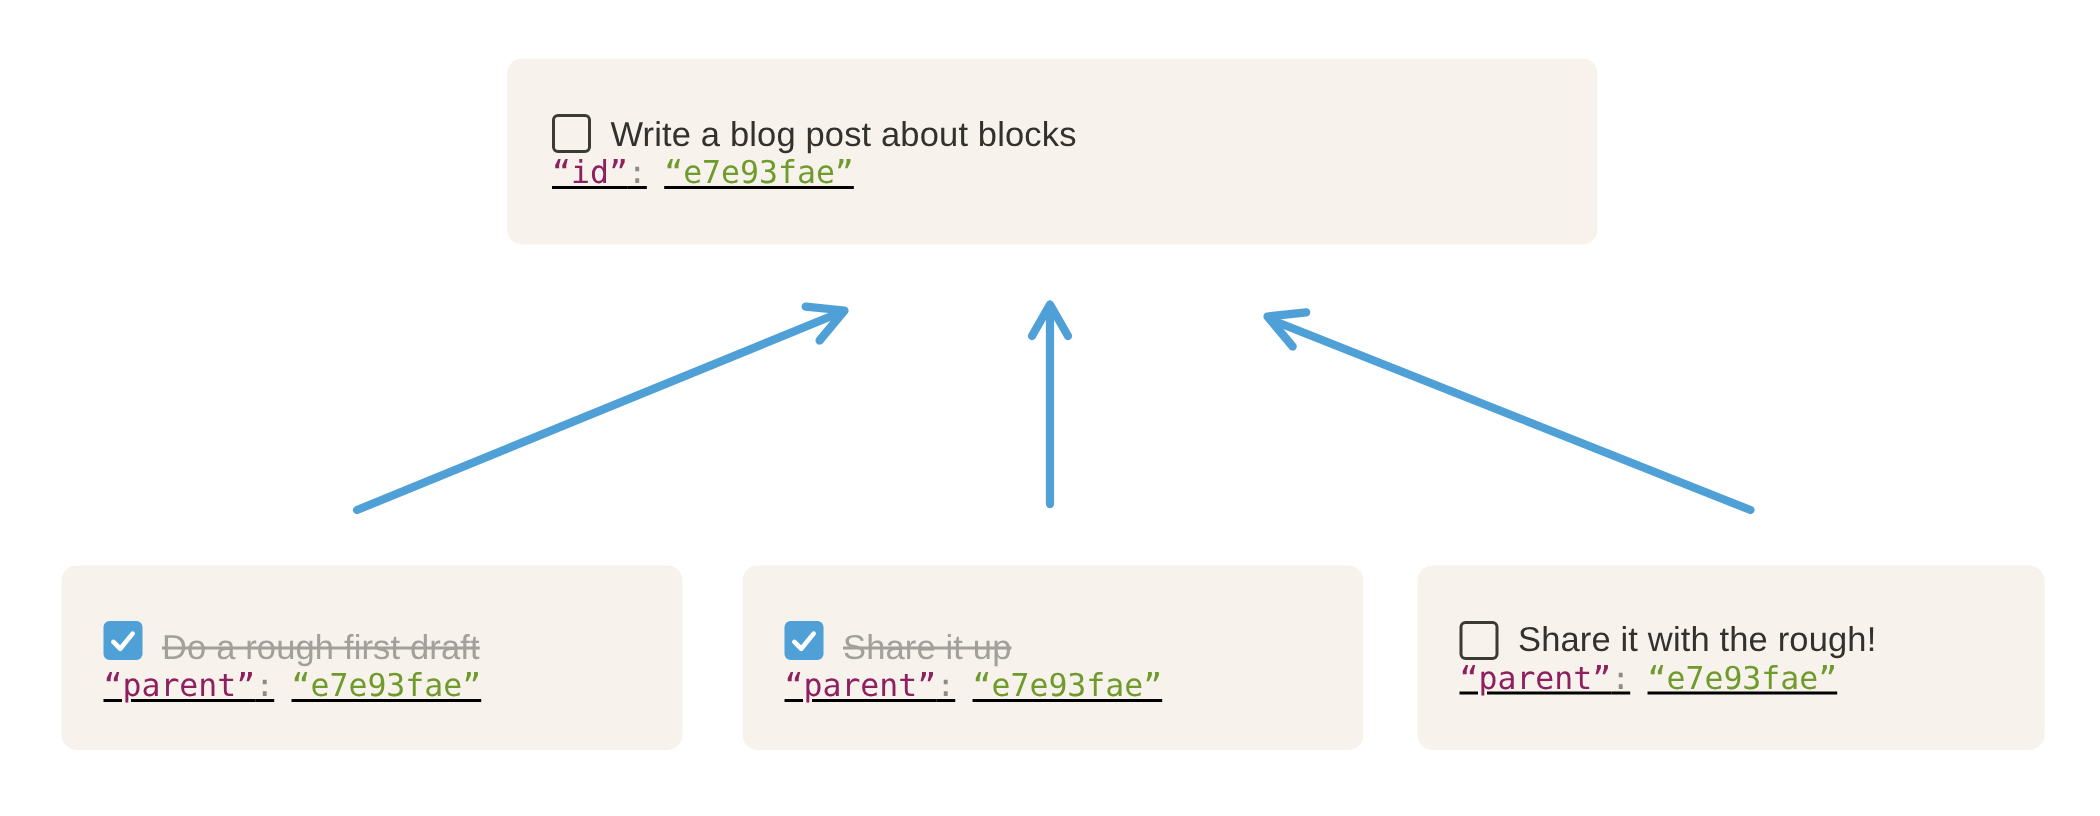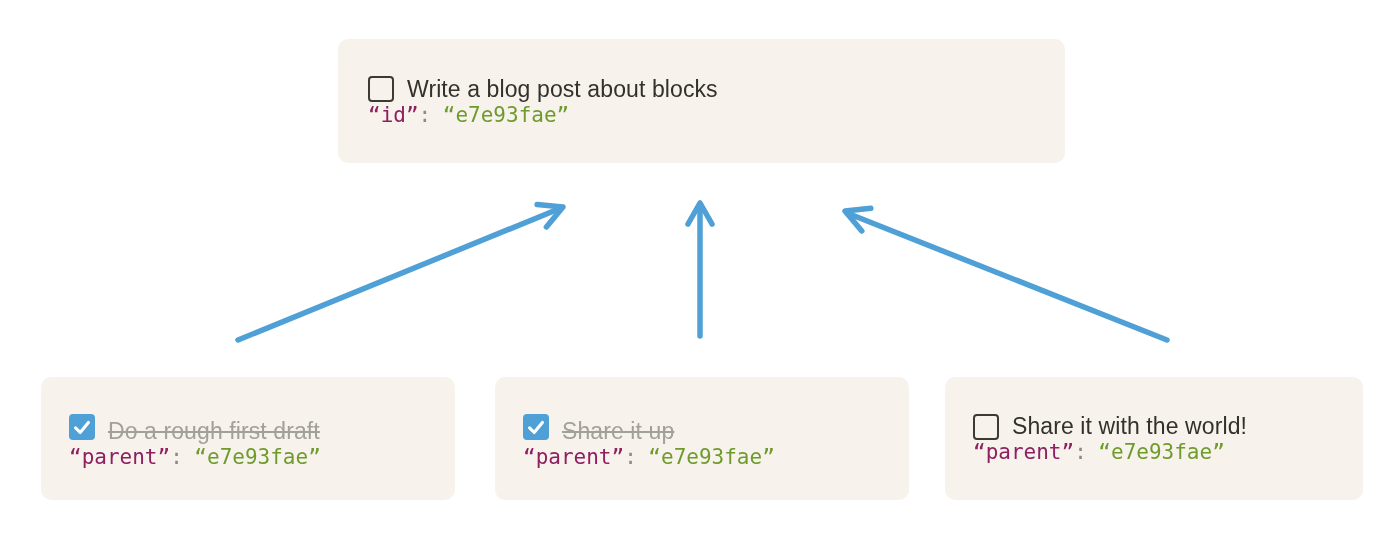--- a/index.html
+++ b/index.html
@@ -62,20 +62,21 @@
     color: var(--done-text);
     text-decoration: line-through;
     text-decoration-thickness: 2px;
     margin-top: 10px;
   }
 
   .code-line {
     font-family: "DejaVu Sans Mono", "Liberation Mono", monospace;
     font-size: 21px;
     white-space: nowrap;
+    text-decoration: underline;
   }
   .code-key   { color: var(--code-key); }
   .code-colon { color: var(--code-colon); }
   .code-value { color: var(--code-value); margin-left: 0.55em; }
 
   .arrows-layer {
     position: absolute;
     left: 0; top: 0;
     width: 1400px; height: 544px;
     pointer-events: none;
@@ -125,21 +126,21 @@
       <span class="task-label done">Share it up</span>
     </div>
     <div class="code-line"><span class="code-key">“parent”</span><span class="code-colon">:</span><span class="code-value">“e7e93fae”</span></div>
   </div>
 
   <div class="card card-c3">
     <div class="task-row">
       <span class="checkbox">
         
       </span>
-      <span class="task-label">Share it with the world!</span>
+      <span class="task-label">Share it with the rough!</span>
     </div>
     <div class="code-line"><span class="code-key">“parent”</span><span class="code-colon">:</span><span class="code-value">“e7e93fae”</span></div>
   </div>
 
   <svg class="arrows-layer" viewBox="0 0 1400 544">
     <g>
       <line class="arrow" x1="238" y1="340" x2="561" y2="208"></line>
       <polyline class="arrow" points="537.1,204.4 563,207 546.4,227"></polyline>
     </g>
     <g>

